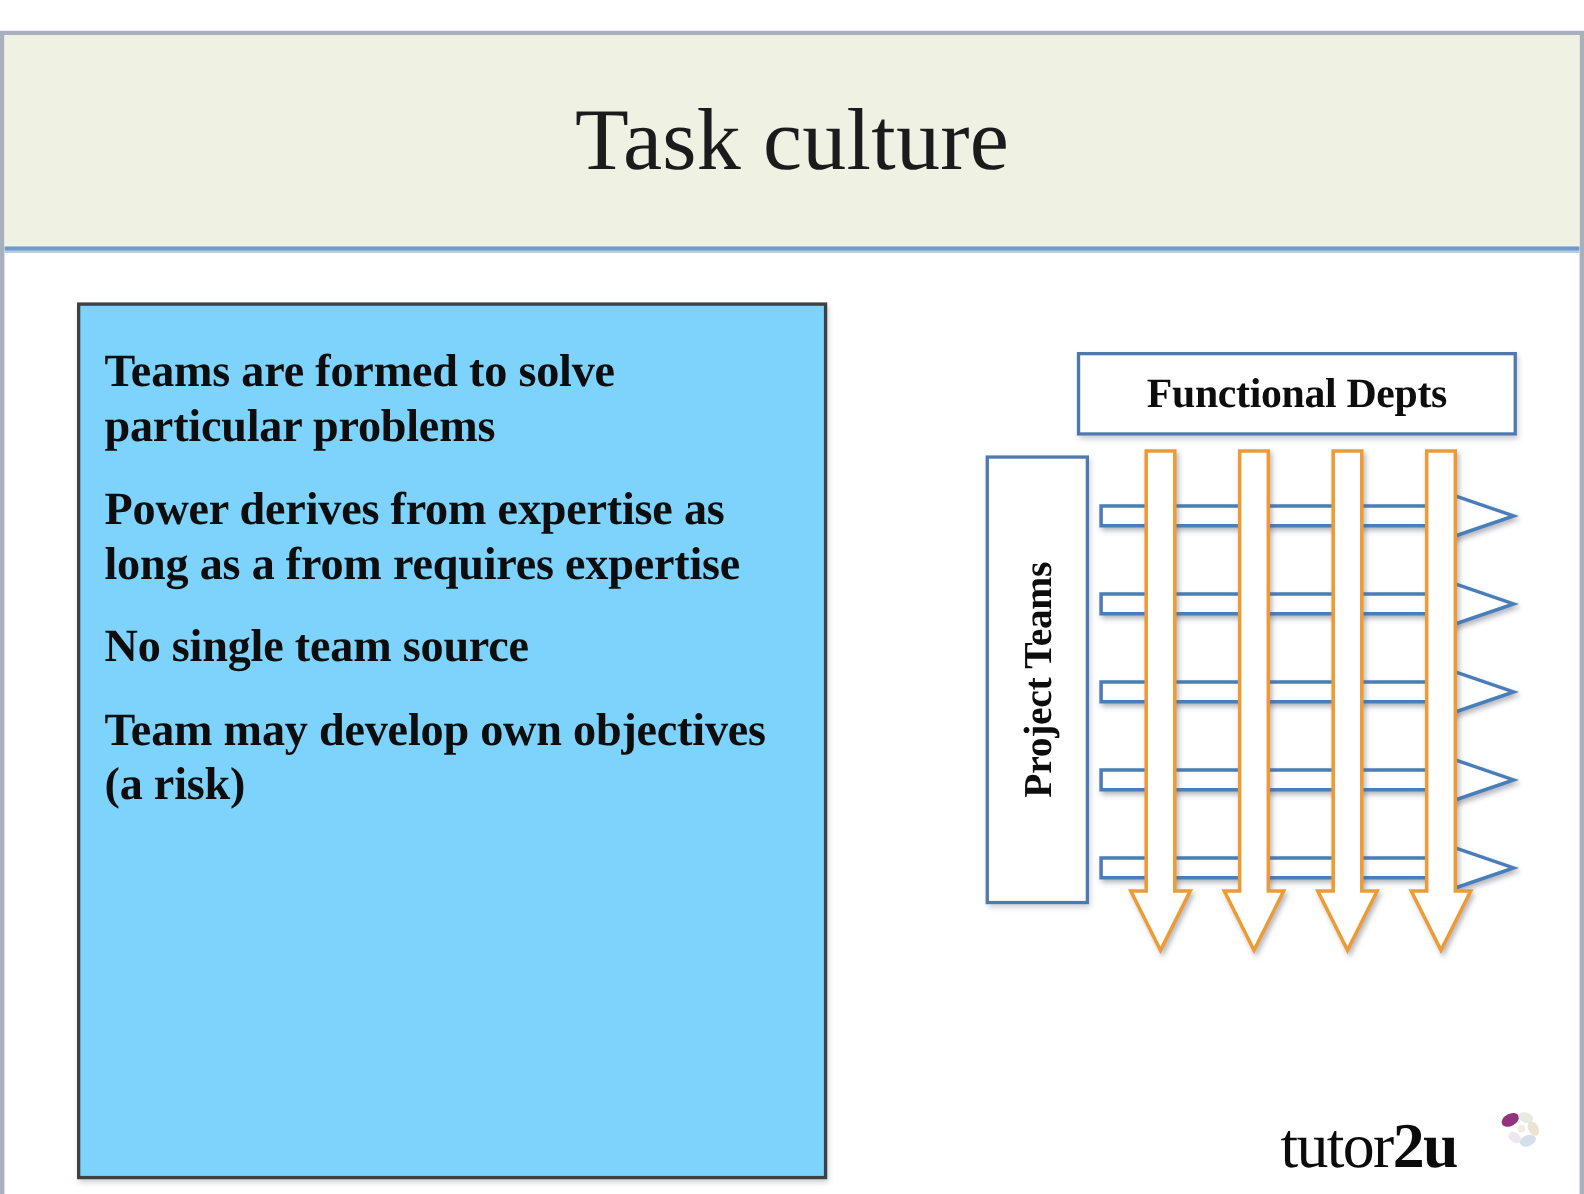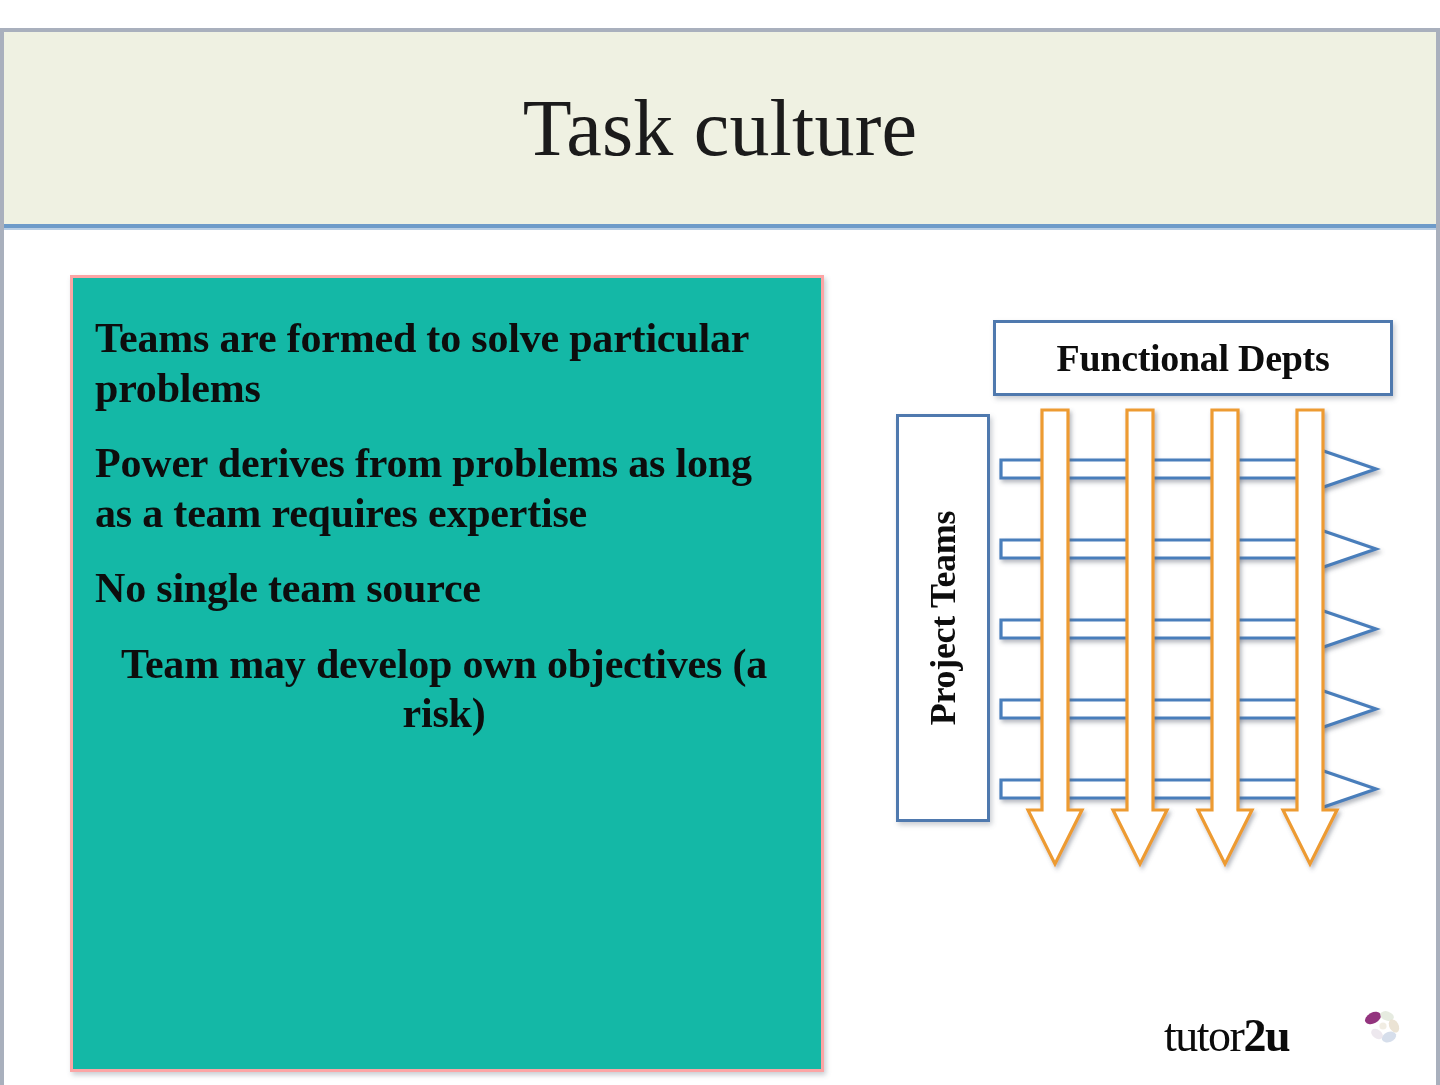--- a/index.html
+++ b/index.html
@@ -64,52 +64,52 @@
     width: 100%;
     height: 2px;
     background: #b9cee4;
   }
 
   
   #content-box {
     position: absolute;
     left: 66px;
     top: 243px;
-    width: 754px;
+    width: 682px;
     height: 797px;
-    background: #14b8a6;
-    border: 3px solid #fca5a5;
+    background: #7dd3fc;
+    border: 3px solid #404040;
     box-sizing: border-box;
     box-shadow: 2px 3px 5px rgba(80, 90, 105, 0.30);
     padding: 36px 28px 20px 22px;
   }
 
   .bullet {
     font-size: 42px;
     font-weight: bold;
     color: #0d0d0d;
     line-height: 1.18;
     margin: 0 0 26px 0;
     letter-spacing: -0.2px;
   }
 
-  .bullet:last-child { margin-bottom: 0; text-align: center; }
+  .bullet:last-child { margin-bottom: 0; }
 
   
   #matrix {
     position: absolute;
     left: 880px;
     top: 280px;
     width: 520px;
     height: 570px;
   }
 
   #func-depts-box {
     position: absolute;
-    left: 109px;
+    left: 95px;
     top: 8px;
     width: 400px;
     height: 76px;
     background: #ffffff;
     border: 3px solid #4f79ae;
     box-sizing: border-box;
     box-shadow: 2px 3px 5px rgba(80, 90, 105, 0.30);
     display: flex;
     align-items: center;
     justify-content: center;
@@ -162,21 +162,21 @@
     left: 1160px;
     top: 975px;
     width: 250px;
     height: 80px;
   }
 
   #logo-word {
     position: absolute;
     left: 0;
     top: 6px;
-    font-size: 46px;
+    font-size: 58px;
     color: #0b0b0b;
     letter-spacing: -1.5px;
     line-height: 1;
     font-weight: 400;
   }
 
   #logo-word .bold2u { font-weight: 700; }
 
   #logo-flower {
     position: absolute;
@@ -191,21 +191,21 @@
 
 <div id="slide">
 
   <div id="title-band">
     <div id="title-text">Task culture</div>
   </div>
   <div id="title-rule"></div>
 
   <div id="content-box">
     <p class="bullet">Teams are formed to solve particular problems</p>
-    <p class="bullet">Power derives from problems as long as a team requires expertise</p>
+    <p class="bullet">Power derives from expertise as long as a from requires expertise</p>
     <p class="bullet">No single team source</p>
     <p class="bullet">Team may develop own objectives (a risk)</p>
   </div>
 
   <div id="matrix">
 
     <div id="func-depts-box">
       <span id="func-depts-label">Functional Depts</span>
     </div>
 

